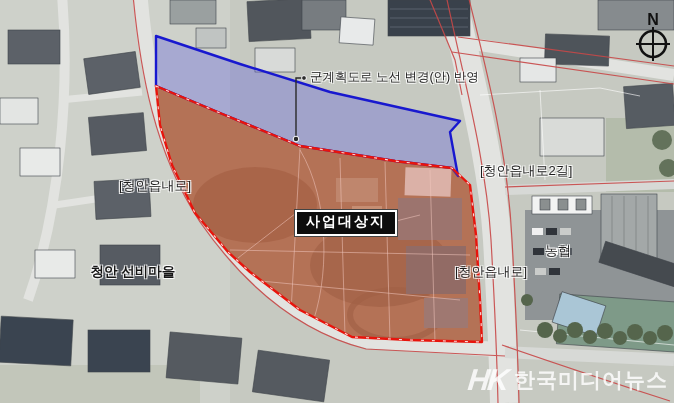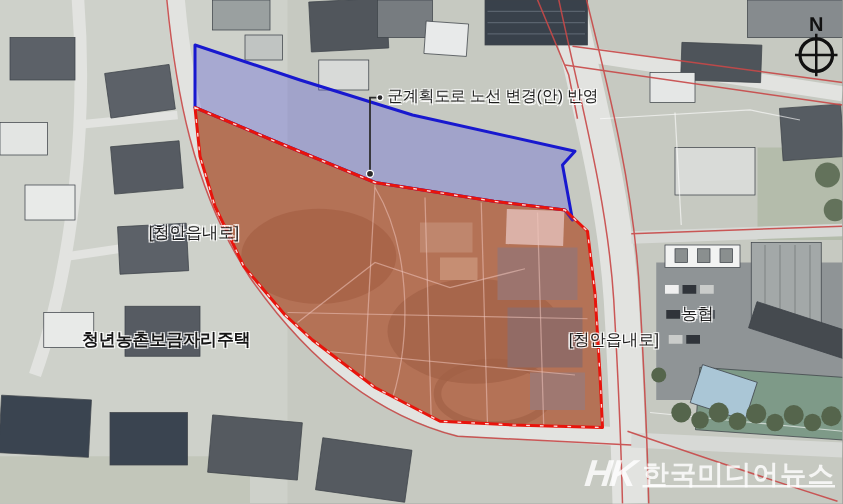--- a/index.html
+++ b/index.html
@@ -27,21 +27,21 @@
     font-weight:700;font-size:13.5px;line-height:1.3;color:#161616;
     text-shadow:-1px -1px 0 rgba(255,255,255,.8),1px -1px 0 rgba(255,255,255,.8),
                 -1px 1px 0 rgba(255,255,255,.8),1px 1px 0 rgba(255,255,255,.8);
   }
   .watermark{
     position:absolute;right:6px;bottom:8px;display:flex;align-items:center;gap:7px;
     color:rgba(255,255,255,.82);
   }
   .wm-logo{font-style:italic;font-weight:700;font-size:30px;line-height:30px;
     letter-spacing:-2px;transform:skewX(-6deg);}
-  .wm-text{display:flex;flex-direction:column;text-decoration:underline;}
+  .wm-text{display:flex;flex-direction:column;}
   .wm-ko{font-weight:700;font-size:21px;letter-spacing:1px;line-height:22px;}
   .wm-en{font-size:8.5px;letter-spacing:2.6px;line-height:11px;}
 </style>
 </head>
 <body>
 
 <div id="stage">
 
   <svg width="674" height="403" viewBox="0 0 674 403">
     <defs>
@@ -197,26 +197,28 @@
       <circle cx="653" cy="44" r="13" fill="none" stroke="#111" stroke-width="2.6"></circle>
       <line x1="653" y1="27" x2="653" y2="61" stroke="#111" stroke-width="2"></line>
       <line x1="636" y1="44" x2="670" y2="44" stroke="#111" stroke-width="2"></line>
     </g>
   </svg>
 
   <div class="map-label note-label" style="left:310px;top:69px">군계획도로 노선 변경(안) 반영</div>
 
   <div class="map-label" style="left:119px;top:177px">[청안읍내로]</div>
 
+  <div class="map-label" style="left:480px;top:162px">[청안읍내로2길]</div>
 
   <div class="map-label" style="left:455px;top:263px">[청안읍내로]</div>
 
+  <div class="site-chip">사업대상지</div>
 
   <div class="village-label">
-    <div>청년농촌보금자리주택</div>
+    <div>청안 선비마을</div>
   </div>
 
   <div class="map-label" style="left:545px;top:242px">농협</div>
 
   <div class="watermark">
     <div class="wm-logo">HK</div>
     <div class="wm-text">
       <div class="wm-ko">한국미디어뉴스</div>
     </div>
   </div>

